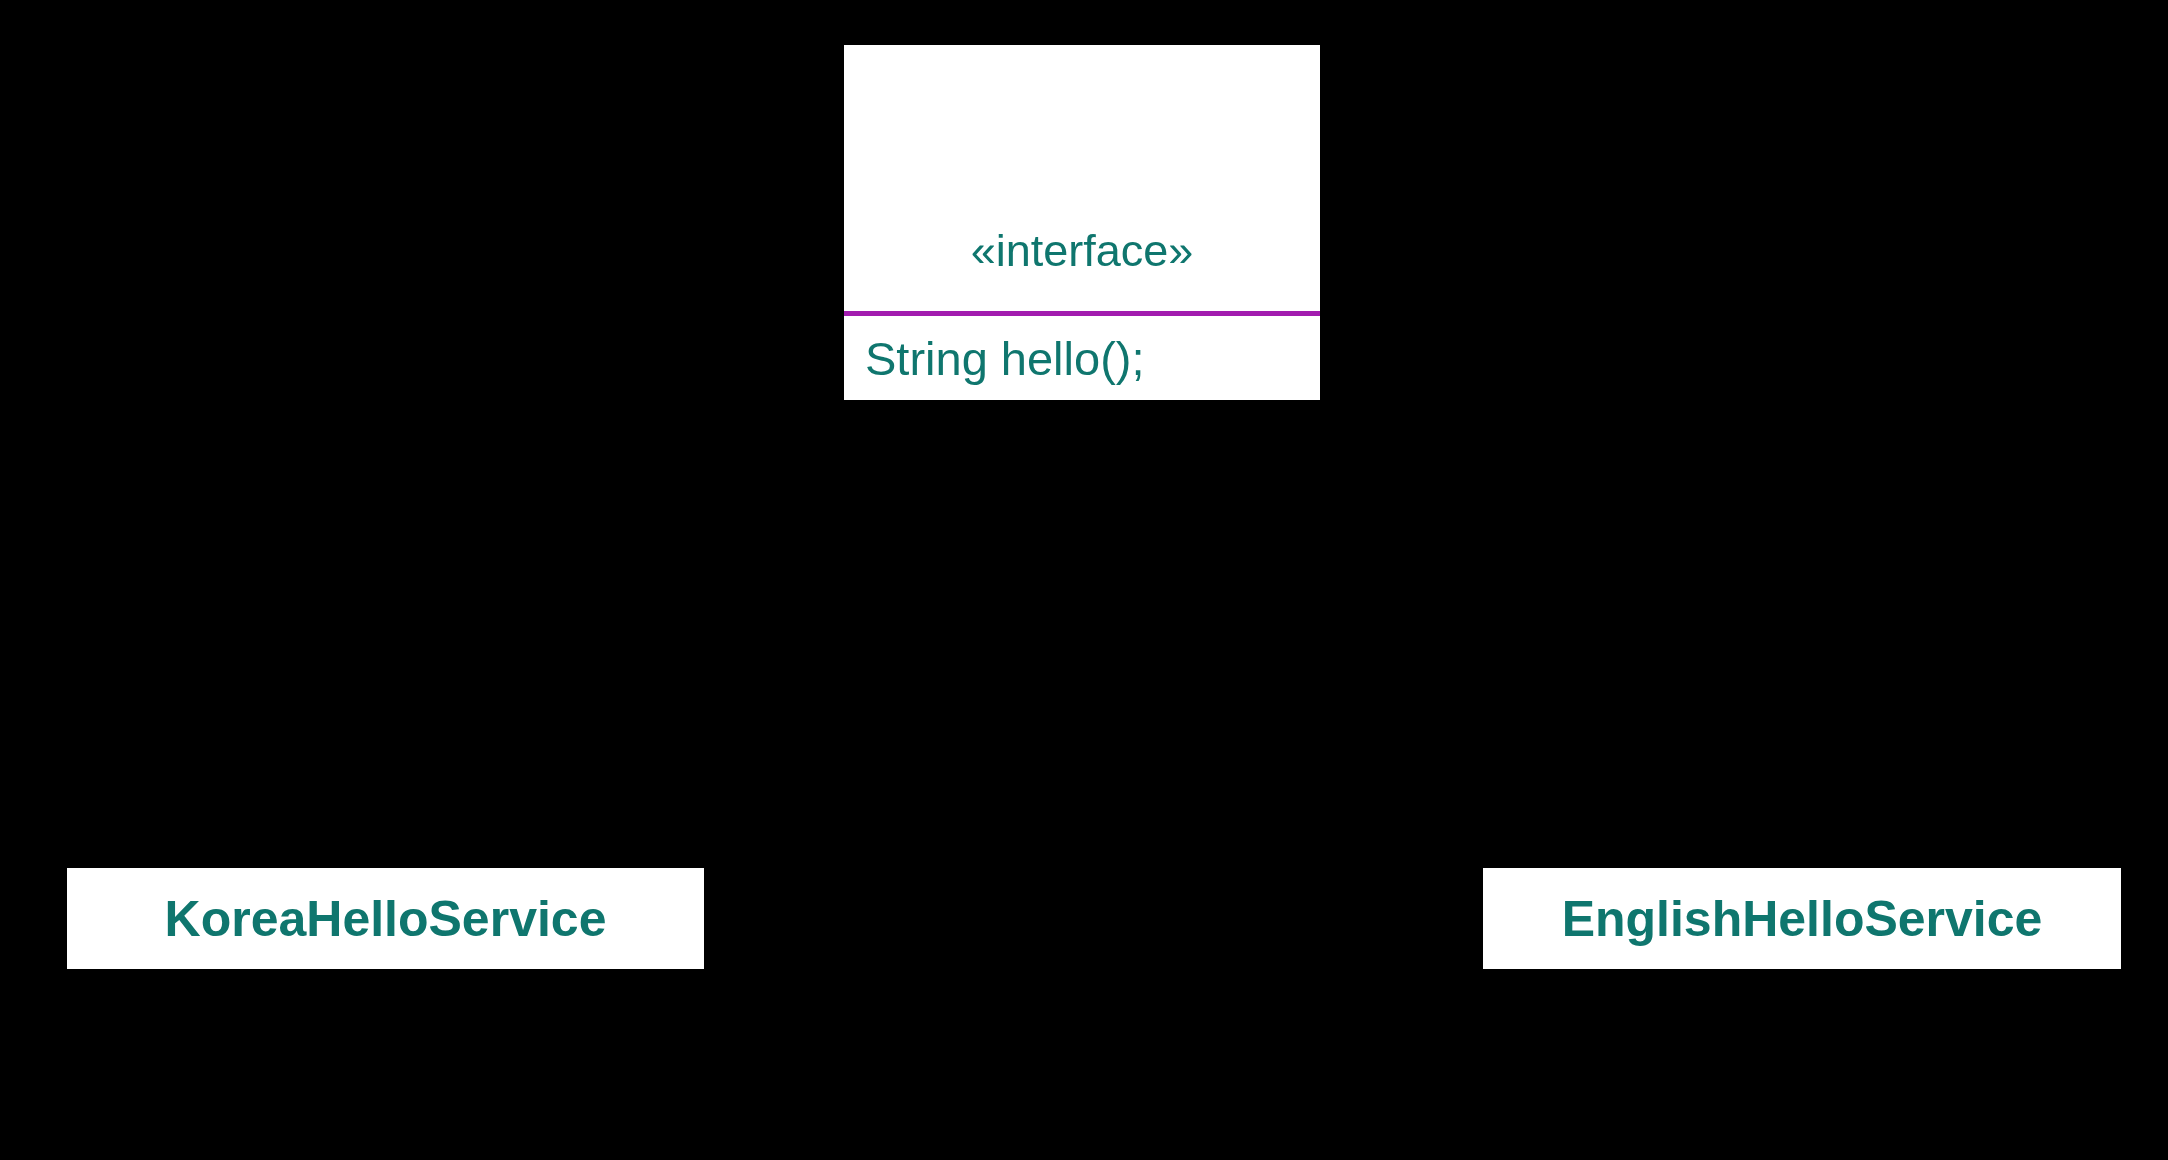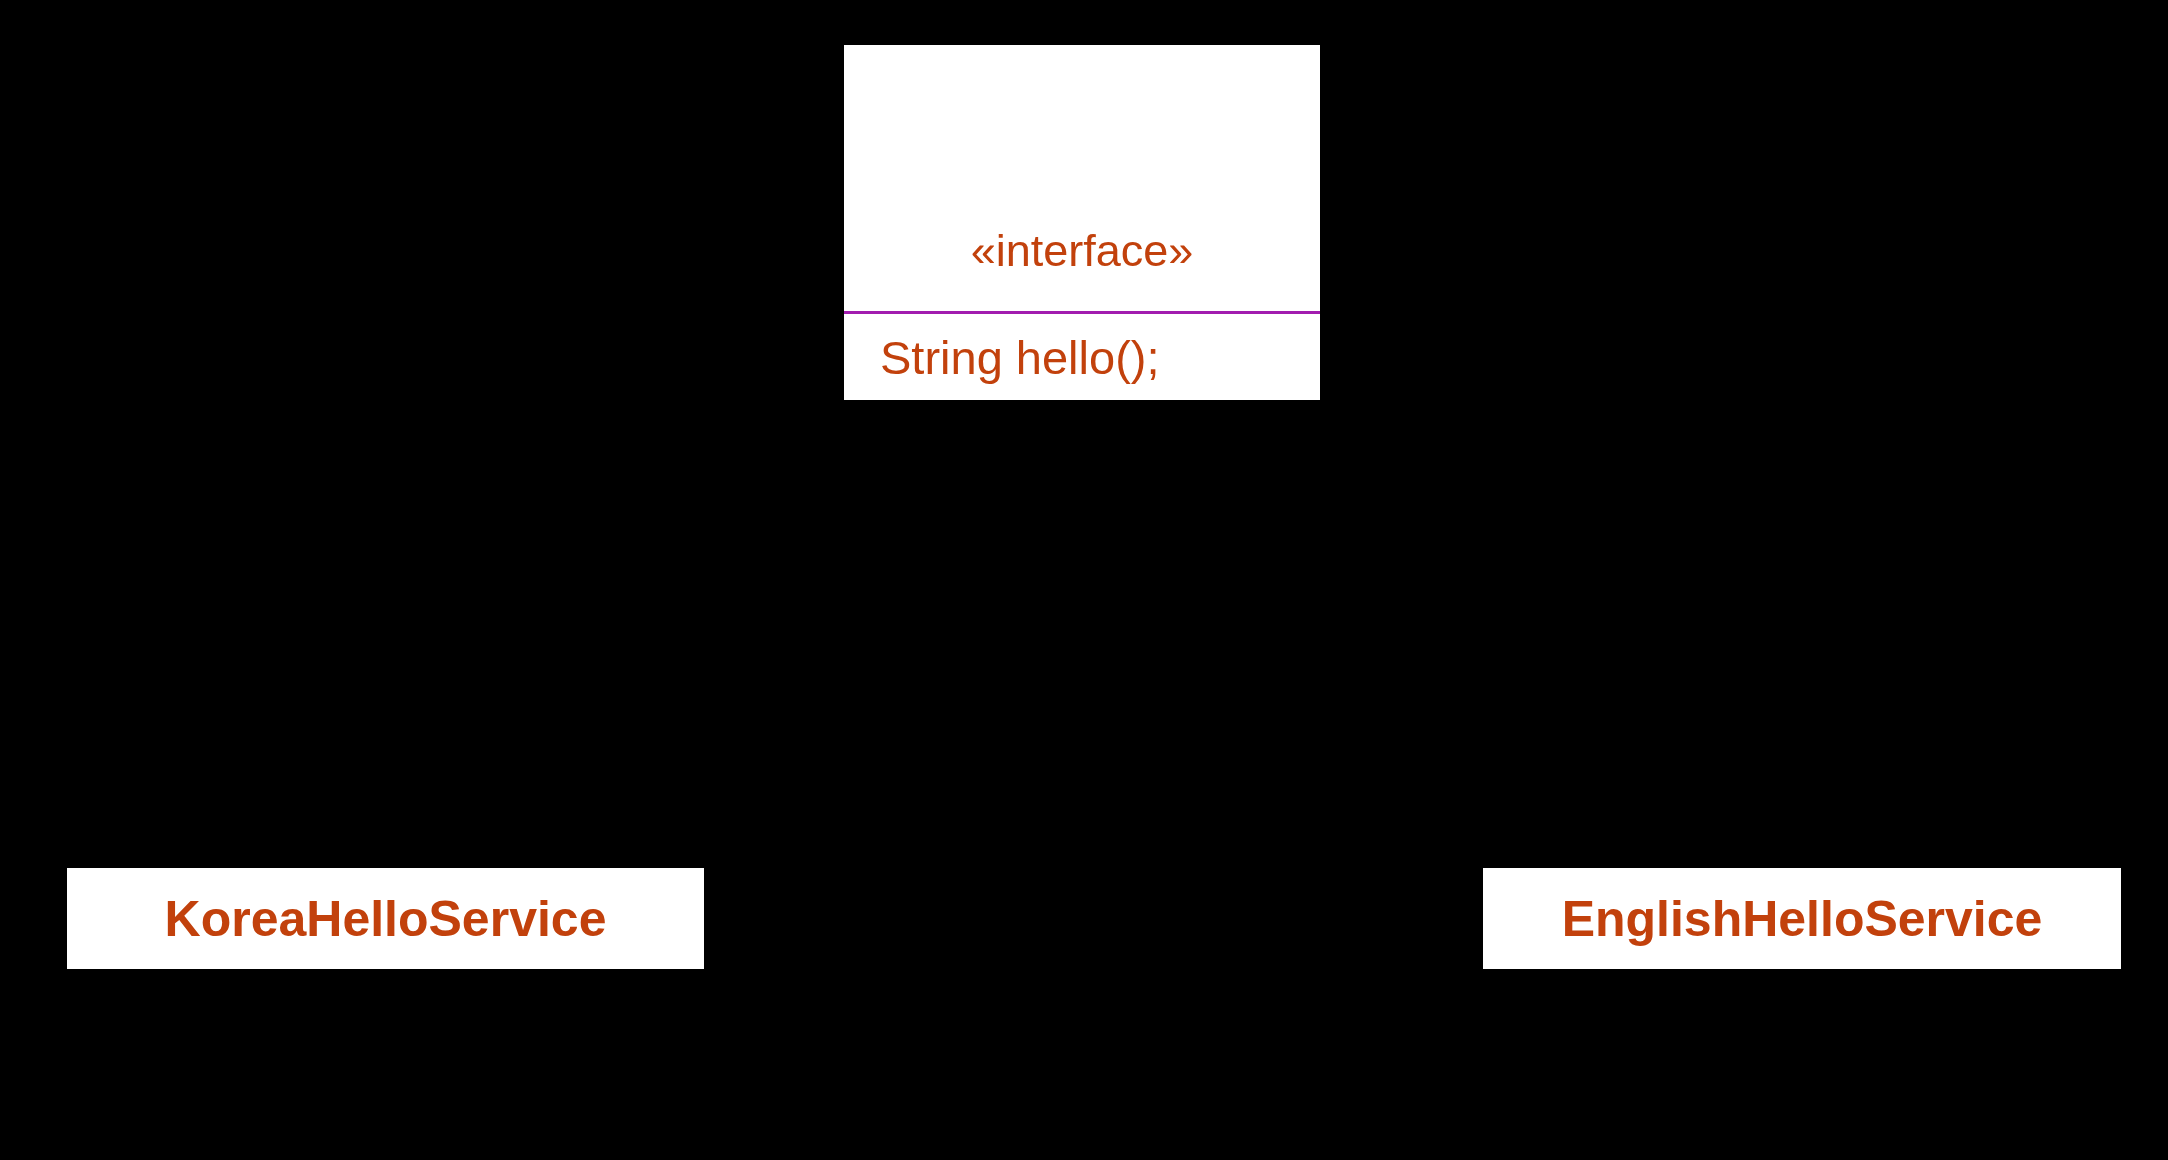--- a/index.html
+++ b/index.html
@@ -7,21 +7,21 @@
     padding: 0;
     background: #000000;
   }
   .canvas {
     position: relative;
     width: 2168px;
     height: 1112px;
     background: #000000;
     overflow: hidden;
     font-family: "Liberation Sans", sans-serif;
-    color: #c2410c;
+    color: #0f766e;
     text-align: center;
   }
   .uml-box {
     position: absolute;
     background: #ffffff;
     box-sizing: border-box;
   }
   
   .interface-box {
     left: 844px;
@@ -47,24 +47,24 @@
     white-space: nowrap;
   }
   .iface-name {
     font-size: 49px;
     font-weight: 700;
     line-height: 1.15;
     white-space: nowrap;
   }
   .iface-methods {
     flex: 1;
-    border-top: 3px solid #a21caf;
+    border-top: 5px solid #a21caf;
     display: flex;
     align-items: center;
-    padding-left: 36px;
+    padding-left: 21px;
     box-sizing: border-box;
   }
   .method-text {
     font-size: 47px;
     font-weight: 400;
     white-space: nowrap;
   }
   
   .class-box {
     display: flex;

